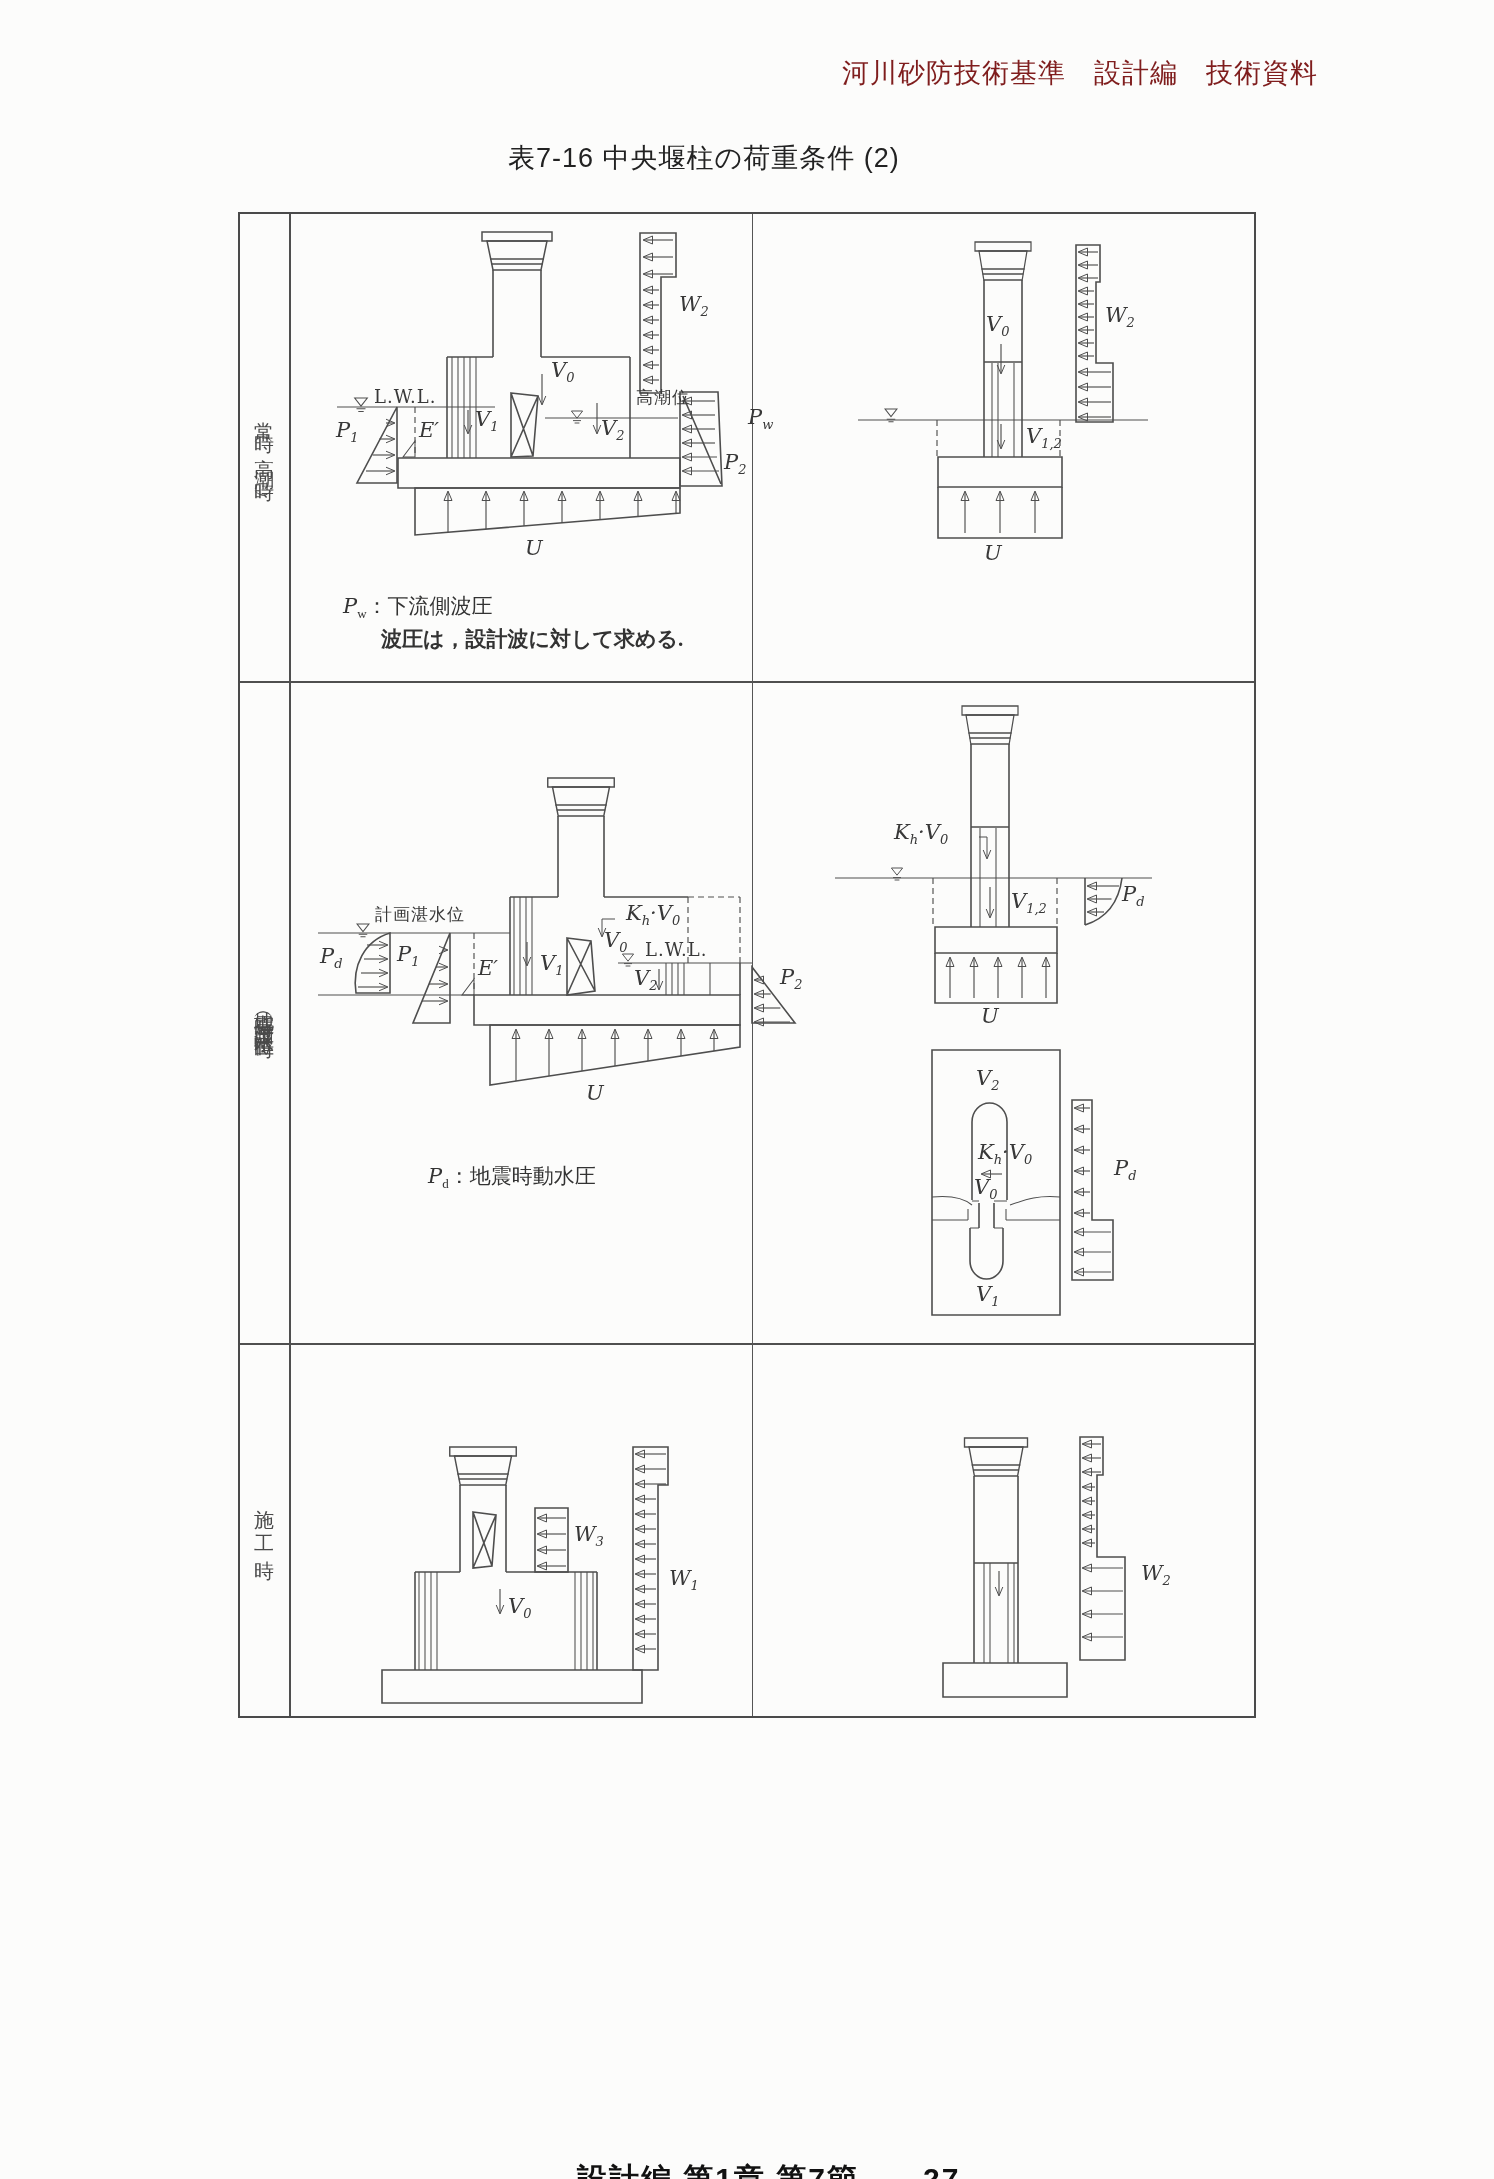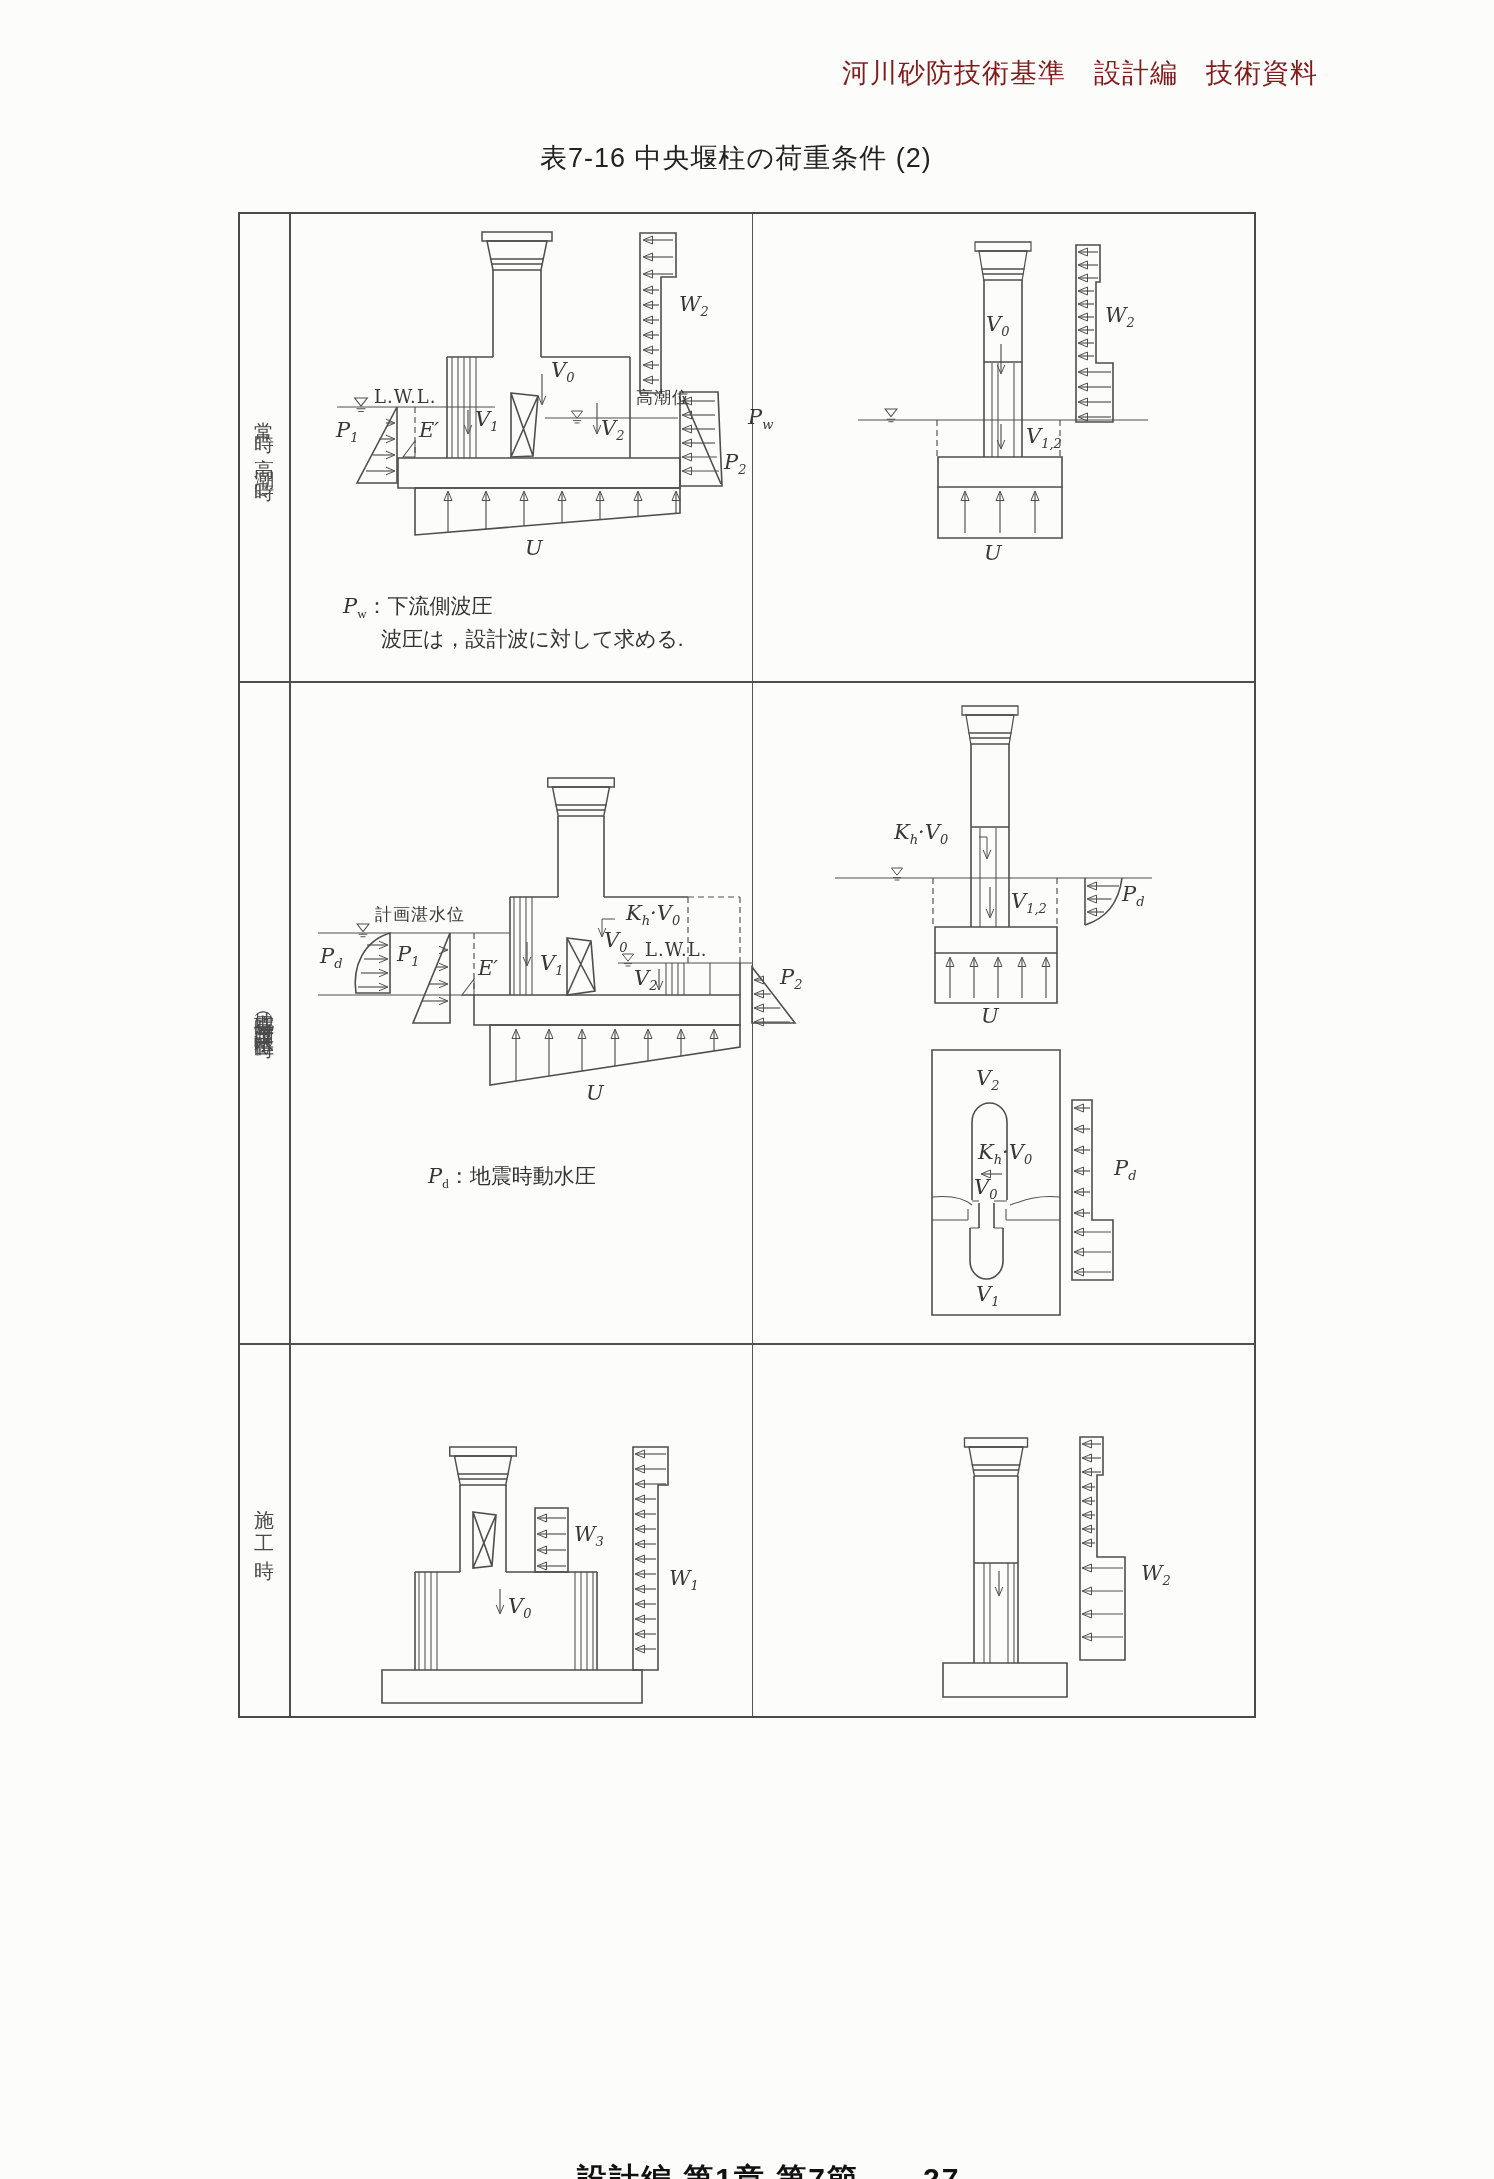--- a/index.html
+++ b/index.html
@@ -1,21 +1,21 @@
 <!DOCTYPE html>
 <html><head>
 <meta charset="utf-8">
 <style>
   html,body{margin:0;padding:0;background:#e8e8e8;}
   .page{position:relative;width:1494px;height:2179px;background:#fcfcfb;overflow:hidden;
         font-family:"Liberation Sans",sans-serif;color:#2e2e2e;}
   .hdr{position:absolute;top:55px;right:176px;font-size:27px;letter-spacing:1px;color:#7f1d1d;
        font-family:"Liberation Sans",sans-serif;white-space:nowrap;}
   .ttl{position:absolute;top:140px;left:508px;font-size:27px;letter-spacing:1px;color:#222;
-       white-space:nowrap;margin-left:32px;}
+       white-space:nowrap;}
   .ftr{position:absolute;top:2159px;left:577px;font-size:30px;font-weight:bold;letter-spacing:2px;
        color:#111;white-space:nowrap;}
   .tbl{position:absolute;left:238px;top:212px;width:1018px;height:1506px;
        border:2.5px solid #4a4a4a;box-sizing:border-box;}
   .lblcol{position:absolute;left:0;top:0;bottom:0;width:49px;border-right:2px solid #4f4f4f;}
   .hl{position:absolute;left:0;right:0;height:0;border-top:2px solid #4f4f4f;}
   .hl1{top:467px}.hl2{top:1129px}
   .vdiv{position:absolute;top:0;bottom:0;left:512px;width:0;border-left:1.5px solid #555;}
   .lcell{position:absolute;left:0;width:49px;display:flex;align-items:center;justify-content:center;}
   .lcell1{top:0;height:467px;}
@@ -353,21 +353,21 @@
       <span class="lbl m" style="left: 336px; top: 420px;">P<sub>1</sub></span>
       <span class="lbl m" style="left: 419px; top: 420px;">E′</span>
       <span class="lbl m" style="left: 475px; top: 409px;">V<sub>1</sub></span>
       <span class="lbl jp" style="left: 636px; top: 389px;">高潮位</span>
       <span class="lbl m" style="left: 601px; top: 418px;">V<sub>2</sub></span>
       <span class="lbl m" style="left: 679px; top: 294px;">W<sub>2</sub></span>
       <span class="lbl m" style="left: 748px; top: 407px;">P<sub>w</sub></span>
       <span class="lbl m" style="left: 724px; top: 452px;">P<sub>2</sub></span>
       <span class="lbl m" style="left: 525px; top: 538px;">U</span>
       <span class="lbl cap" style="left: 343px; top: 596px;"><i>P</i><sub>w</sub>：下流側波圧</span>
-      <span class="lbl cap" style="left: 381px; top: 629px;">波圧は，設計波に対して求める.</span>
+      <span class="lbl cap" style="left: 381px; top: 629px; font-weight: bold;">波圧は，設計波に対して求める.</span>
       <span class="lbl m" style="left: 986px; top: 314px;">V<sub>0</sub></span>
       <span class="lbl m" style="left: 1105px; top: 305px;">W<sub>2</sub></span>
       <span class="lbl m" style="left: 1026px; top: 426px;">V<sub>1,2</sub></span>
       <span class="lbl m" style="left: 984px; top: 543px;">U</span>
       <span class="lbl jp" style="left: 375px; top: 906px;">計画湛水位</span>
       <span class="lbl m" style="left: 320px; top: 946px;">P<sub>d</sub></span>
       <span class="lbl m" style="left: 397px; top: 944px;">P<sub>1</sub></span>
       <span class="lbl m" style="left: 478px; top: 958px;">E′</span>
       <span class="lbl m" style="left: 540px; top: 953px;">V<sub>1</sub></span>
       <span class="lbl m" style="left: 604px; top: 930px;">V<sub>0</sub></span>

